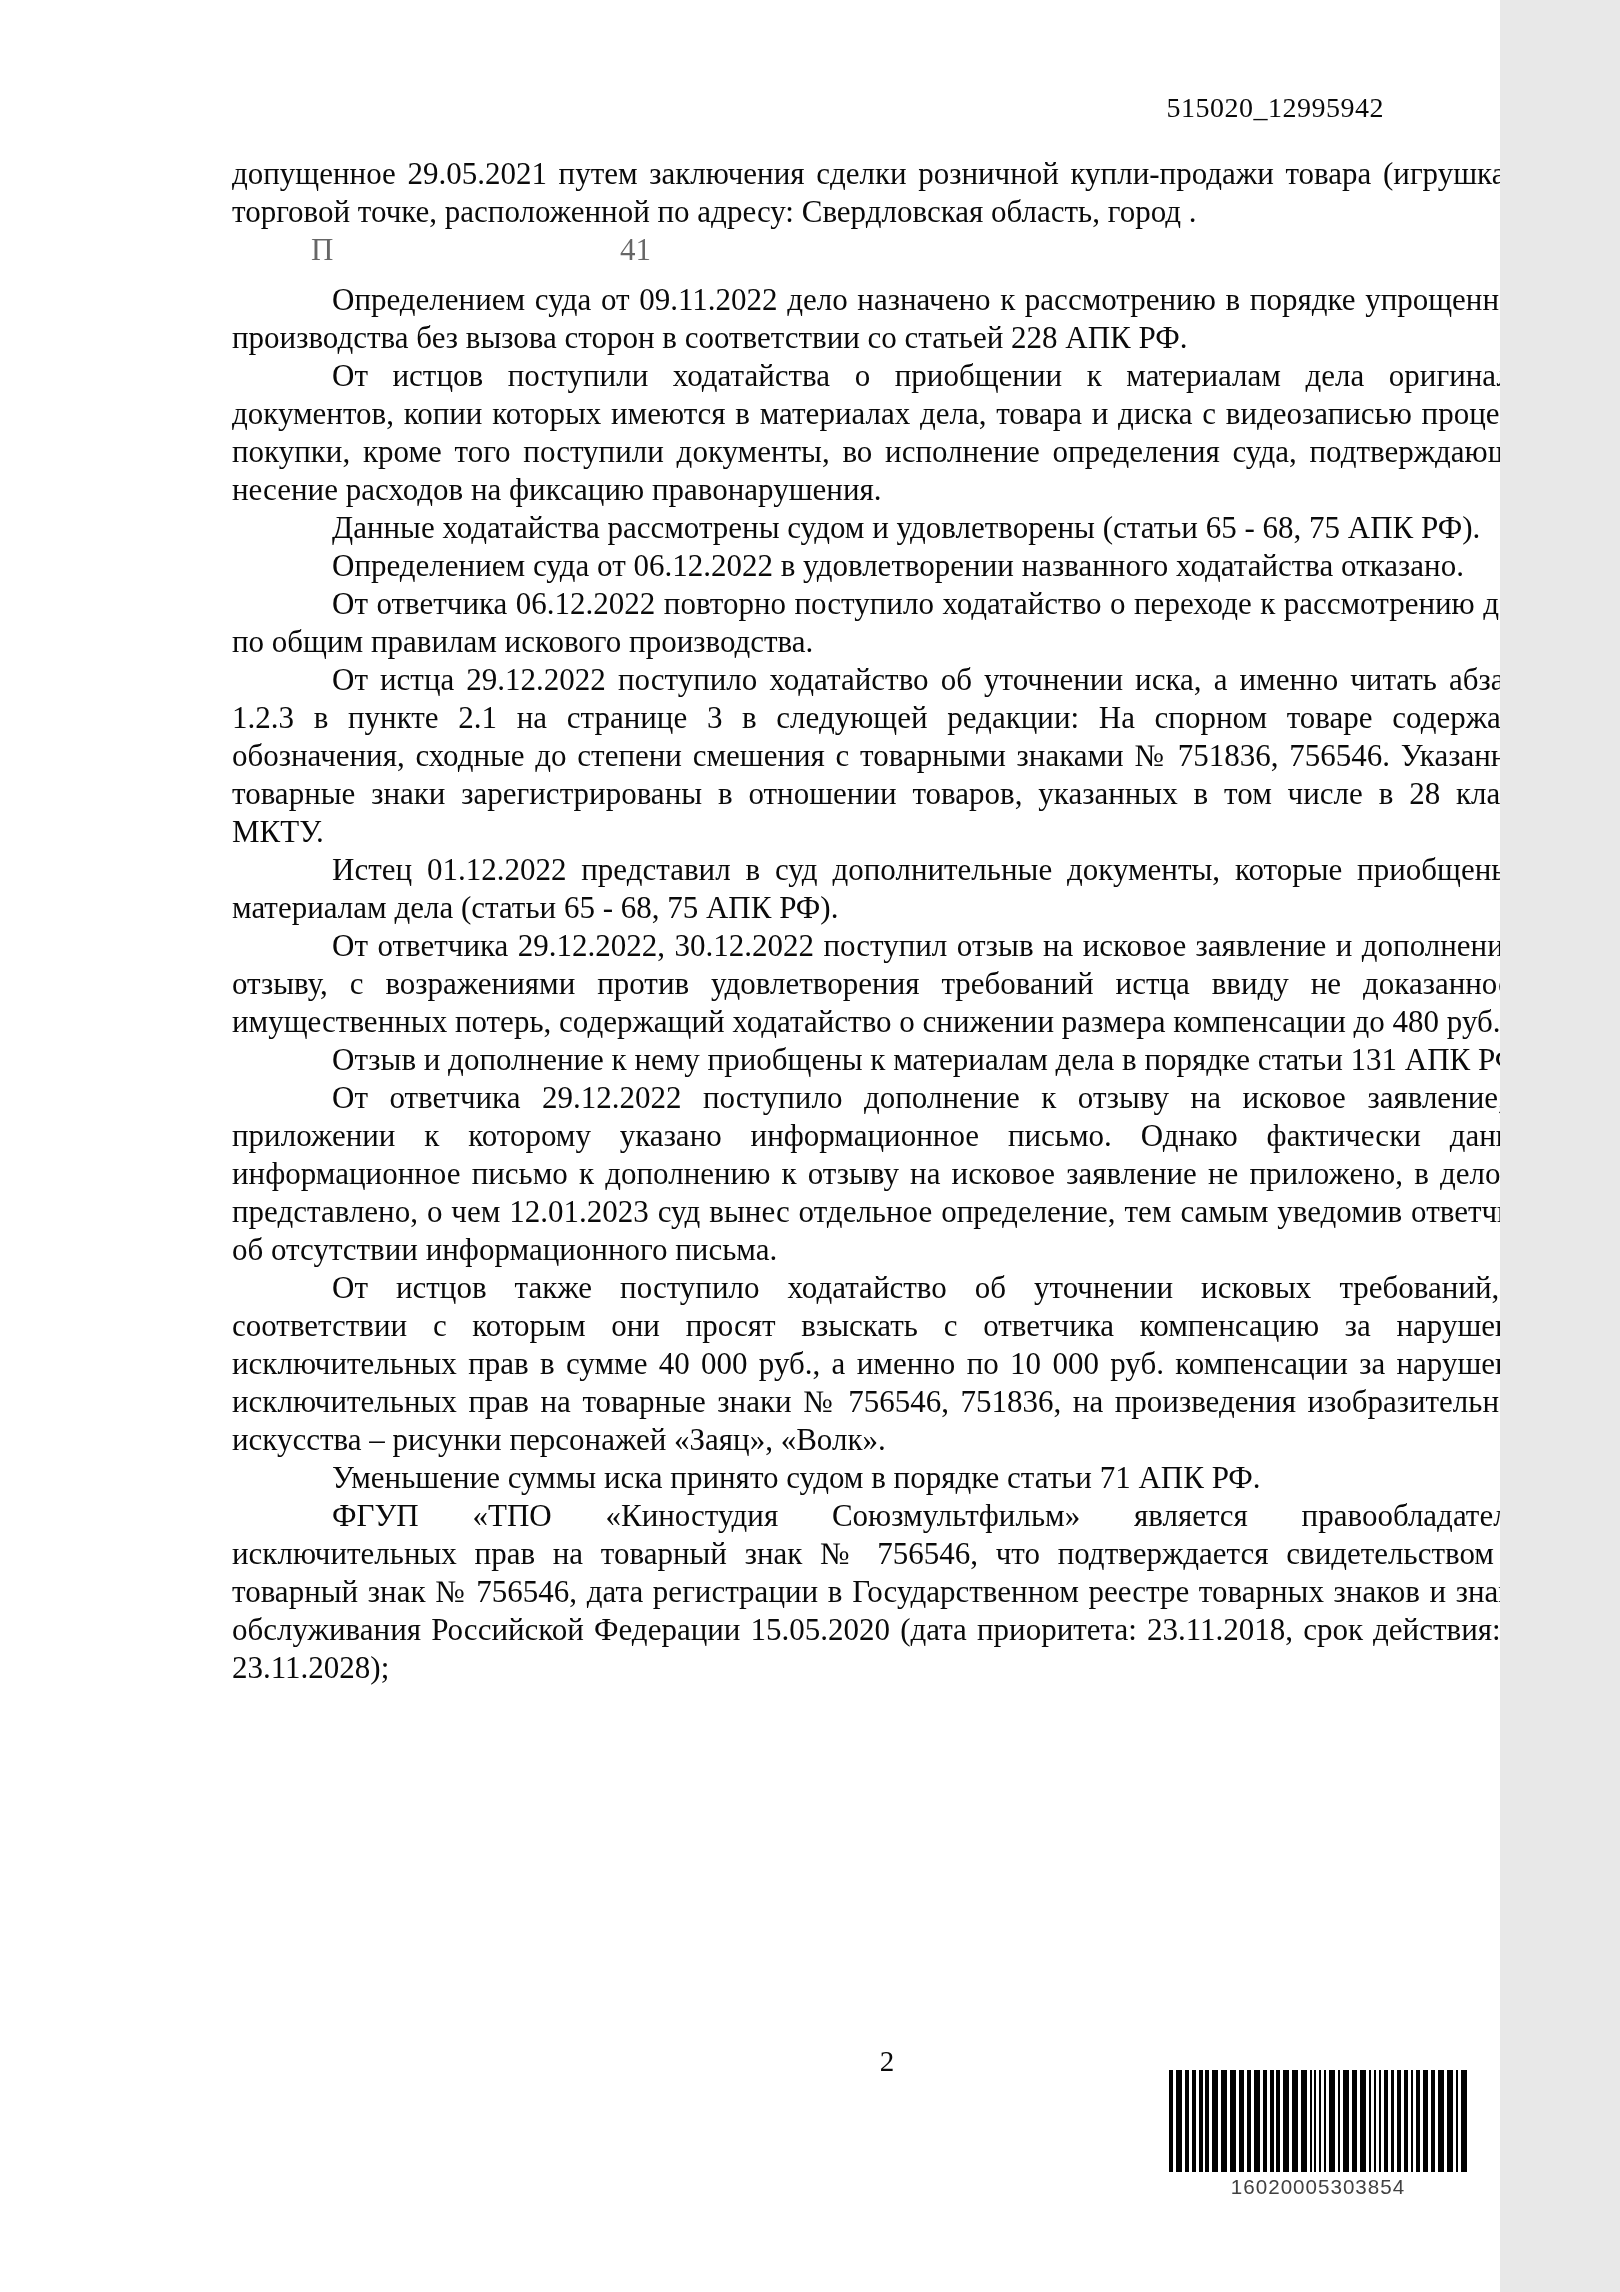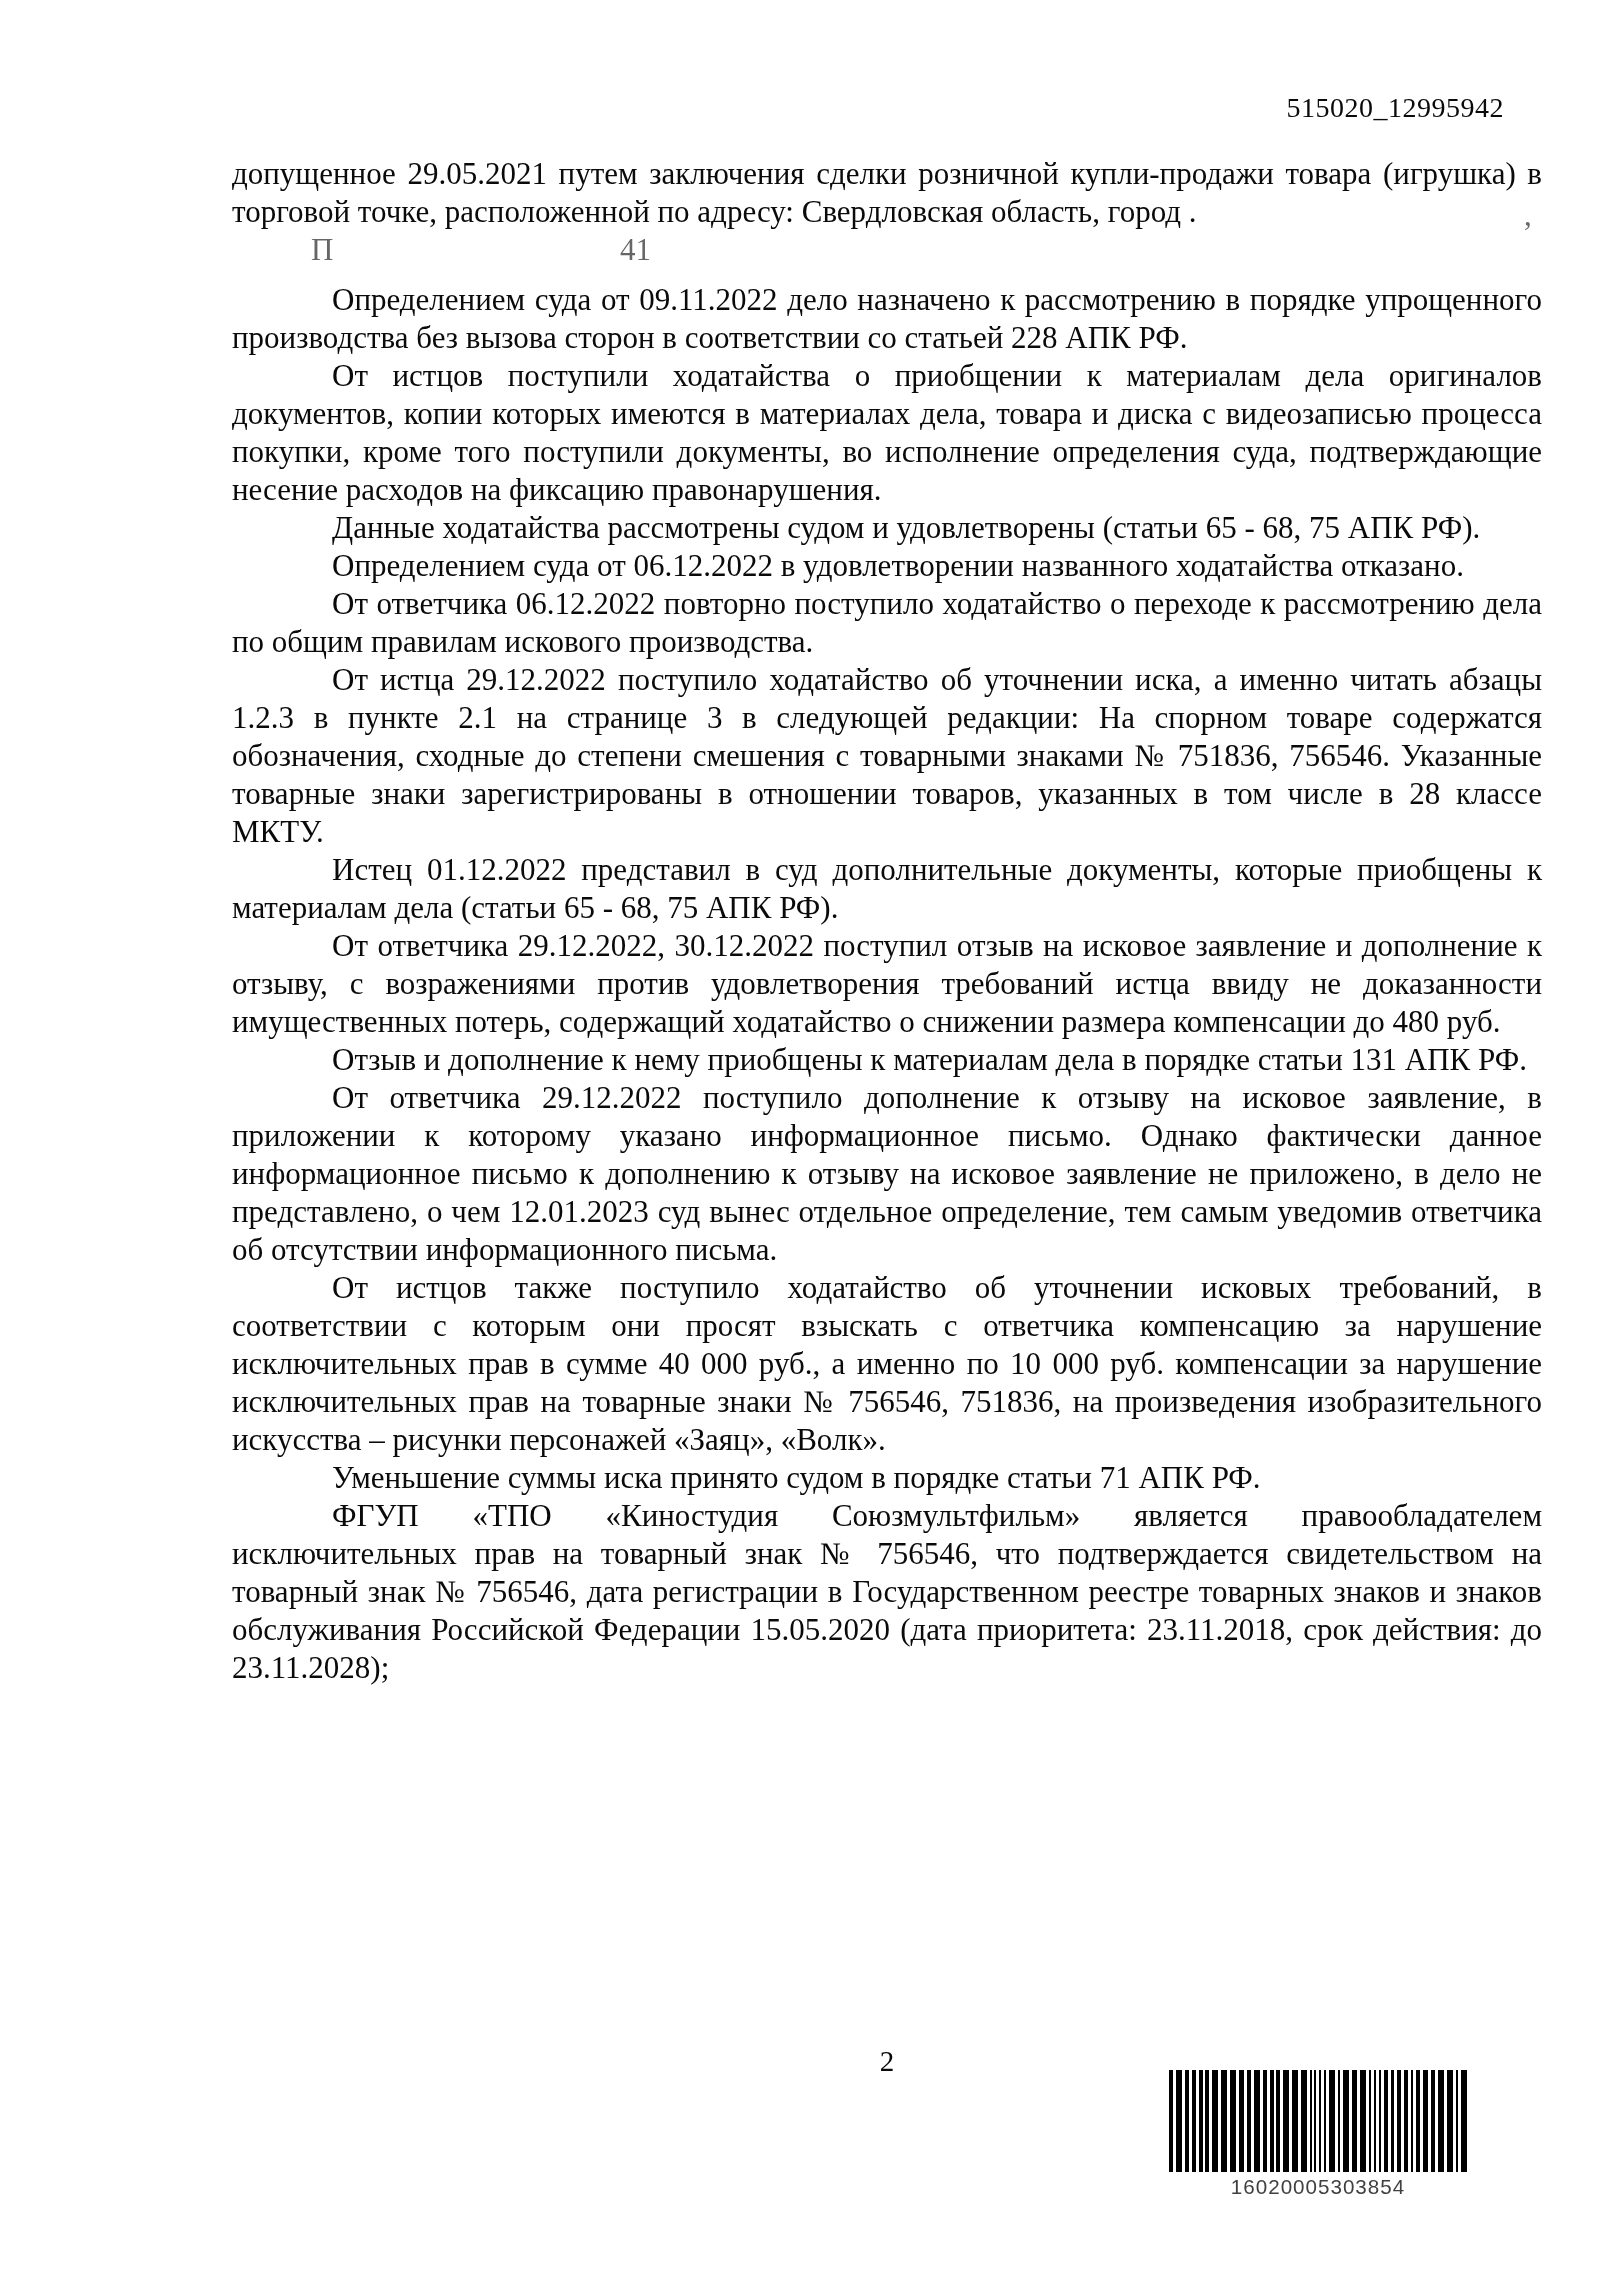--- a/index.html
+++ b/index.html
@@ -1,18 +1,18 @@
 <!DOCTYPE html>
 <html><head>
 <meta charset="utf-8">
 <style>
   html,body{margin:0;padding:0;background:#e8e8e8;}
   .page{
     position:relative;
-    width:1620px;height:2293px;
+    width:1500px;height:2293px;
     background:#ffffff;
     color:#0a0a0a;
     font-family:"Liberation Serif", serif;
     overflow:hidden;
   }
   .header-code{
     position:absolute;
     top:92px;right:116px;
     font-size:28px;
     letter-spacing:0.5px;

